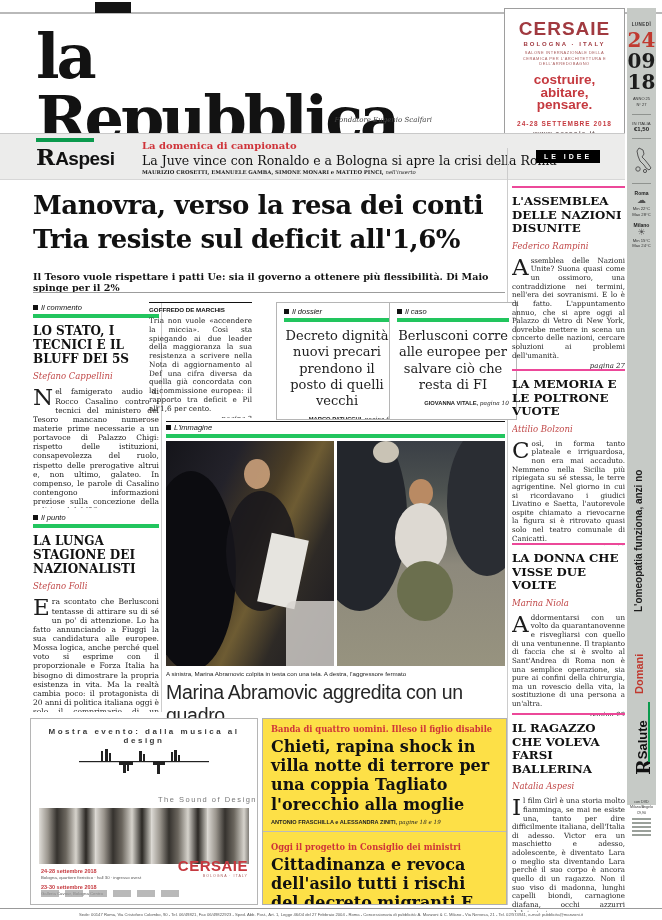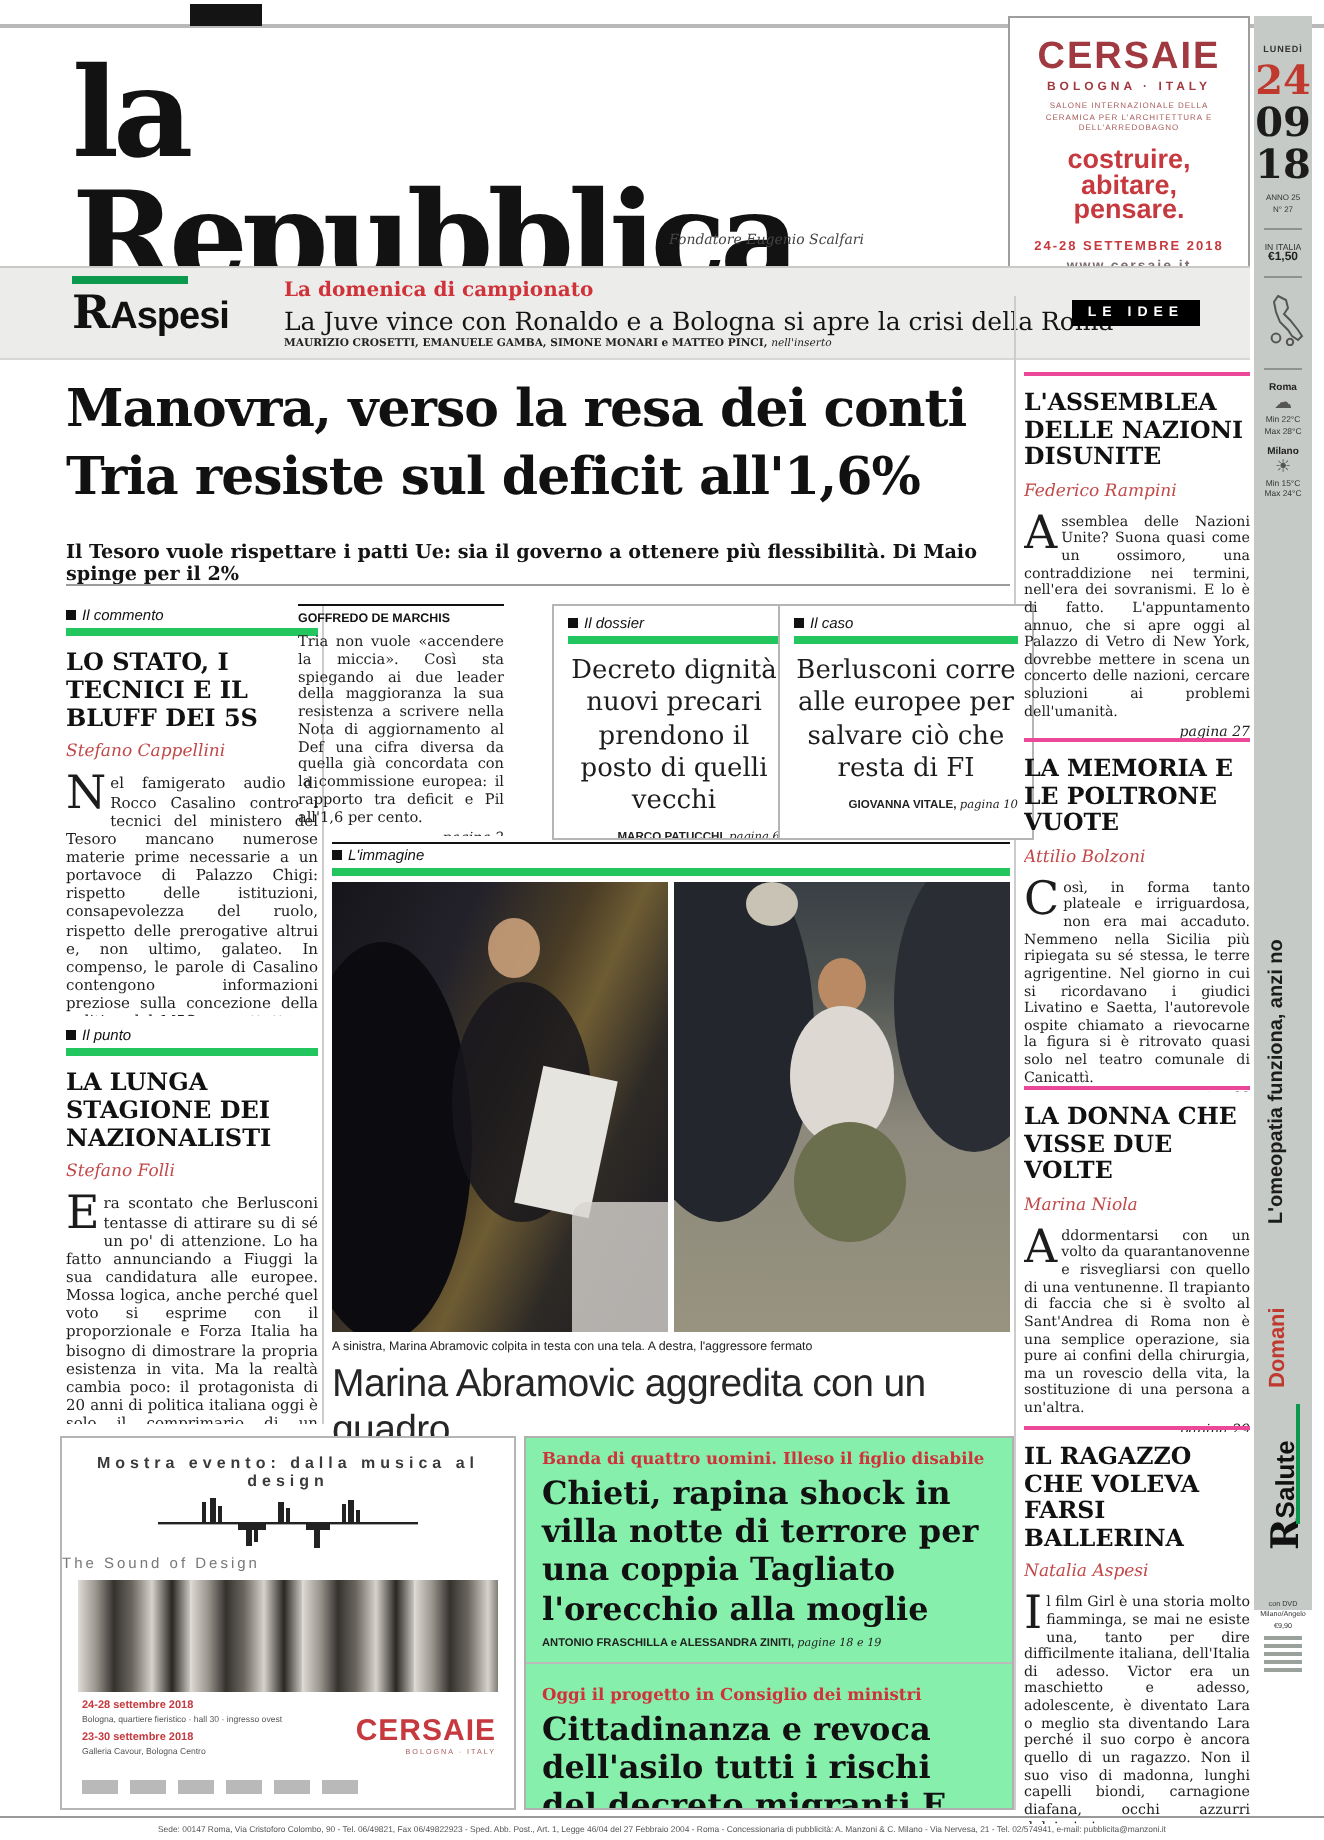--- a/index.html
+++ b/index.html
@@ -123,35 +123,35 @@
   .i2{top:369px;height:170px;}
   .i3{top:543px;height:166px;}
   .i4{top:713px;height:192px;}
 
   
   .ad{top:718px;left:30px;width:226px;height:185px;border:1px solid #b5b5b5;background:#fff;}
   .ad-title{font-family:"Liberation Sans",sans-serif;font-size:8px;font-weight:bold;
             letter-spacing:2.5px;text-align:center;color:#3a3a3a;margin-top:8px;}
   .ad-wave{display:block;margin:4px auto 0 auto;}
   .ad-sub{font-family:"Liberation Sans",sans-serif;font-size:7.5px;letter-spacing:1.5px;
-          color:#777;text-align:left;margin-top:2px;}
+          color:#777;text-align:right;margin-top:20px;}
   .ad-strip{margin:4px 8px 0 8px;height:56px;
       background:repeating-linear-gradient(90deg,#e0ddd8 0px,#9a958d 9px,#35322e 18px,#6b665e 27px,#d6d3cc 37px,#2a2723 47px,#c9c6bf 56px);}
   .ad-date{font-family:"Liberation Sans",sans-serif;font-size:5.5px;font-weight:bold;
            color:#c5393f;margin:4px 0 0 10px;}
   .ad-venue{font-family:"Liberation Sans",sans-serif;font-size:4.3px;color:#555;margin:1px 0 0 10px;}
   .ad-brand{position:absolute;right:9px;bottom:26px;text-align:right;}
   .ad-brand .b{font-size:15px;font-weight:bold;color:#c5393f;letter-spacing:.5px;
                font-family:"Liberation Sans",sans-serif;}
   .ad-brand .s{font-size:3.6px;color:#a85a5a;letter-spacing:1px;font-family:"Liberation Sans",sans-serif;}
   .ad-logos{position:absolute;left:10px;bottom:7px;display:flex;gap:6px;}
   .ad-logo{width:18px;height:7px;background:#9b9b9b;opacity:.7;}
 
   
-  .bnews{top:718px;left:262px;width:243px;height:185px;border:1px solid #b0b0b0;background:#86efac;}
+  .bnews{top:718px;left:262px;width:243px;height:185px;border:1px solid #b0b0b0;background:#fde047;}
   .bn{padding:5px 8px 0 8px;}
   .bn-kicker{font-size:8.3px;font-weight:bold;color:#cf3339;}
   .bn-head{font-size:16px;line-height:1.2;font-weight:700;color:#111;margin-top:3px;}
   .bn-byline{font-family:"Liberation Sans",sans-serif;font-size:5.6px;font-weight:bold;
              color:#222;margin-top:5px;}
   .bn-byline i{font-family:"DejaVu Serif",serif;font-weight:normal;font-style:italic;}
   .bn-div{height:1px;background:#bbb;margin:6px 0 5px 0;}
 
   
   .footer{top:908px;left:0;width:662px;border-top:1px solid #999;

